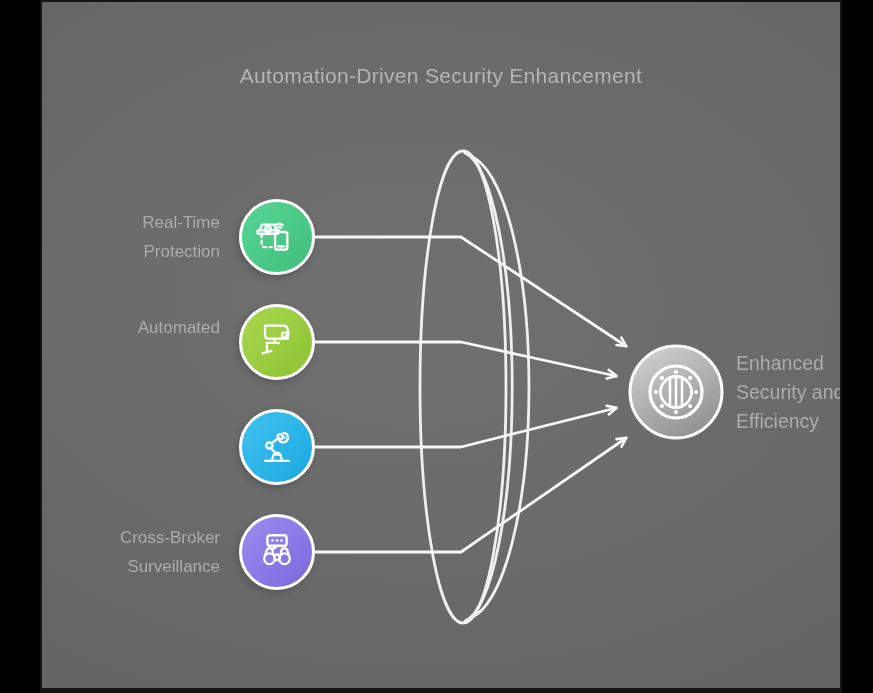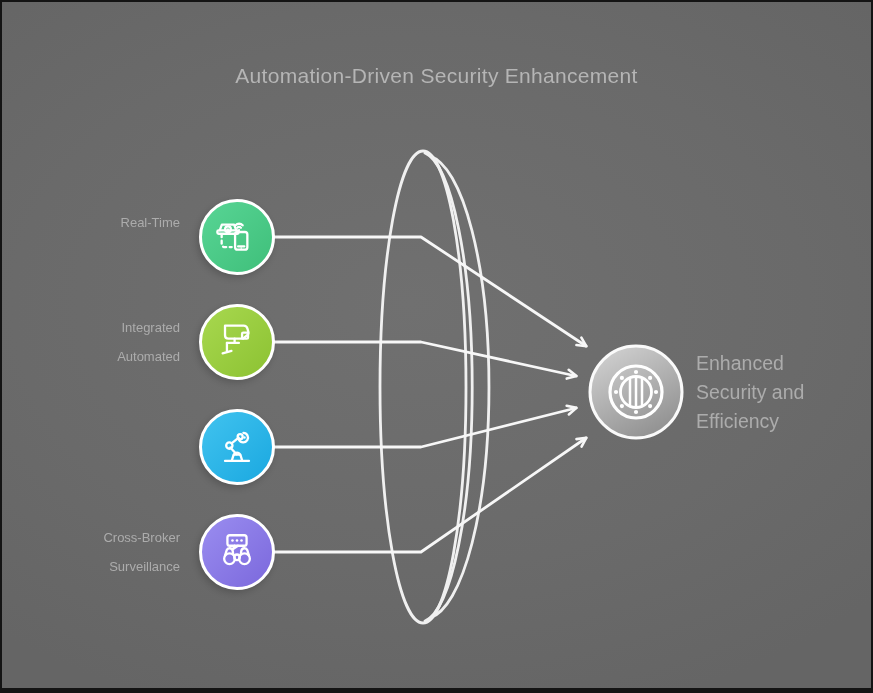--- a/index.html
+++ b/index.html
@@ -1,31 +1,32 @@
 <!DOCTYPE html>
 <html><head>
 <meta charset="utf-8">
 <style>
   html,body { margin:0; padding:0; background:#000; }
   .frame {
-    position:relative; width:873px; height:693px; box-sizing:border-box;
+    position:relative; width:802px; height:693px; box-sizing:border-box;
     border-left:2px solid #141414; border-top:2px solid #141414;
     border-right:2px solid #141414; border-bottom:5px solid #141414;
     background: radial-gradient(ellipse 640px 430px at 47% 44%, #707070 0%, #6a6a6a 62%, #656565 100%);
     overflow:hidden;
     font-family:"Liberation Sans", sans-serif;
+    margin-left:40px;
   }
   .title {
     position:absolute; left:0; top:62px; width:100%;
     text-align:center; font-size:21px; letter-spacing:.3px;
     color:#b5b5b5;
   }
   .item-label {
     position:absolute; left:0; width:178px; text-align:right;
-    font-size:13px; line-height:29px; color:#acacac;
+    font-size:17px; line-height:29px; color:#acacac;
   }
   .item-label span { display:block; }
   .result-label {
     position:absolute; left:694px; top:347px; width:160px; text-align:left;
     font-size:19.5px; line-height:29px; color:#acacac;
   }
   .result-label span { display:block; }
   .icon-circle {
     position:absolute; width:76px; height:76px; border-radius:50%;
     border:3px solid #fff; box-sizing:border-box;
@@ -91,23 +92,23 @@
           <circle cx="619.9" cy="404.1" r="2.1"></circle>
           <circle cx="614" cy="390" r="2.1"></circle>
           <circle cx="619.9" cy="375.9" r="2.1"></circle>
         </g>
       </g>
     </g>
   </svg>
 
   <div class="item-label" style="top:206px">
     <span>Real-Time</span>
+    <span>Protection</span>
   </div>
   <div class="item-label" style="top:311px">
-    <span>Integrated</span>
     <span>Automated</span>
   </div>
   <div class="item-label" style="top:416px">
   </div>
   <div class="item-label" style="top:521px">
     <span>Cross-Broker</span>
     <span>Surveillance</span>
   </div>
 
   <div class="icon-circle c-green" style="left:197px; top:197px">

